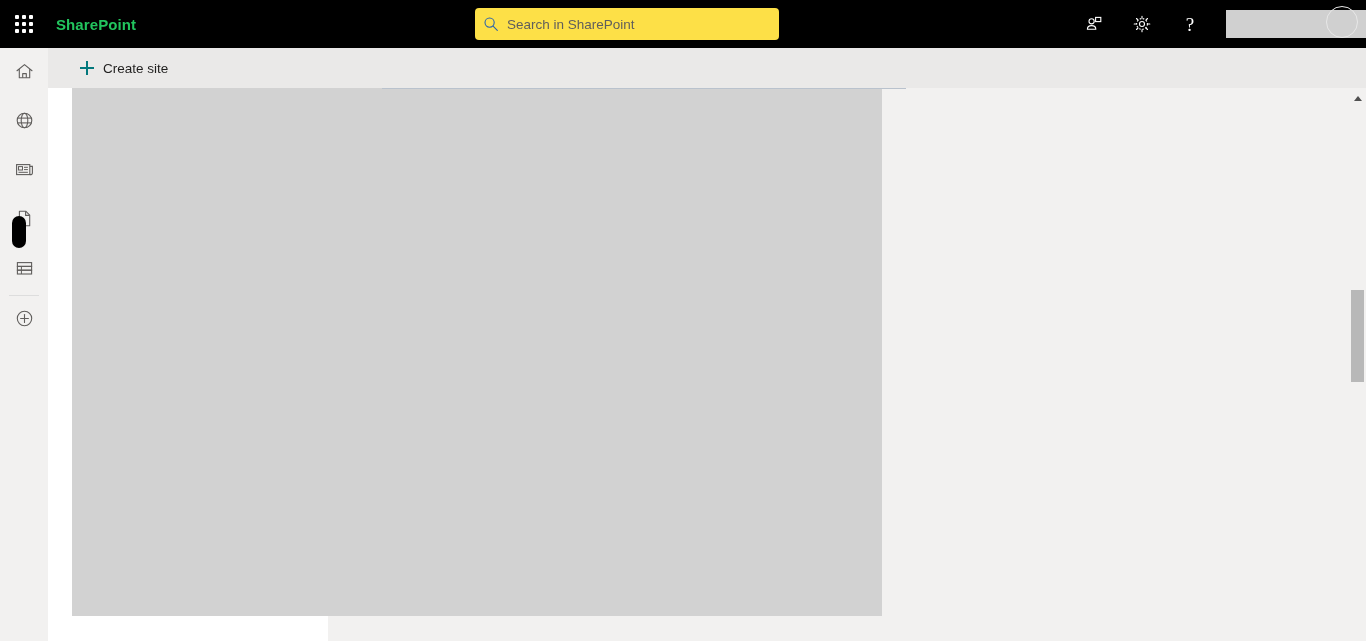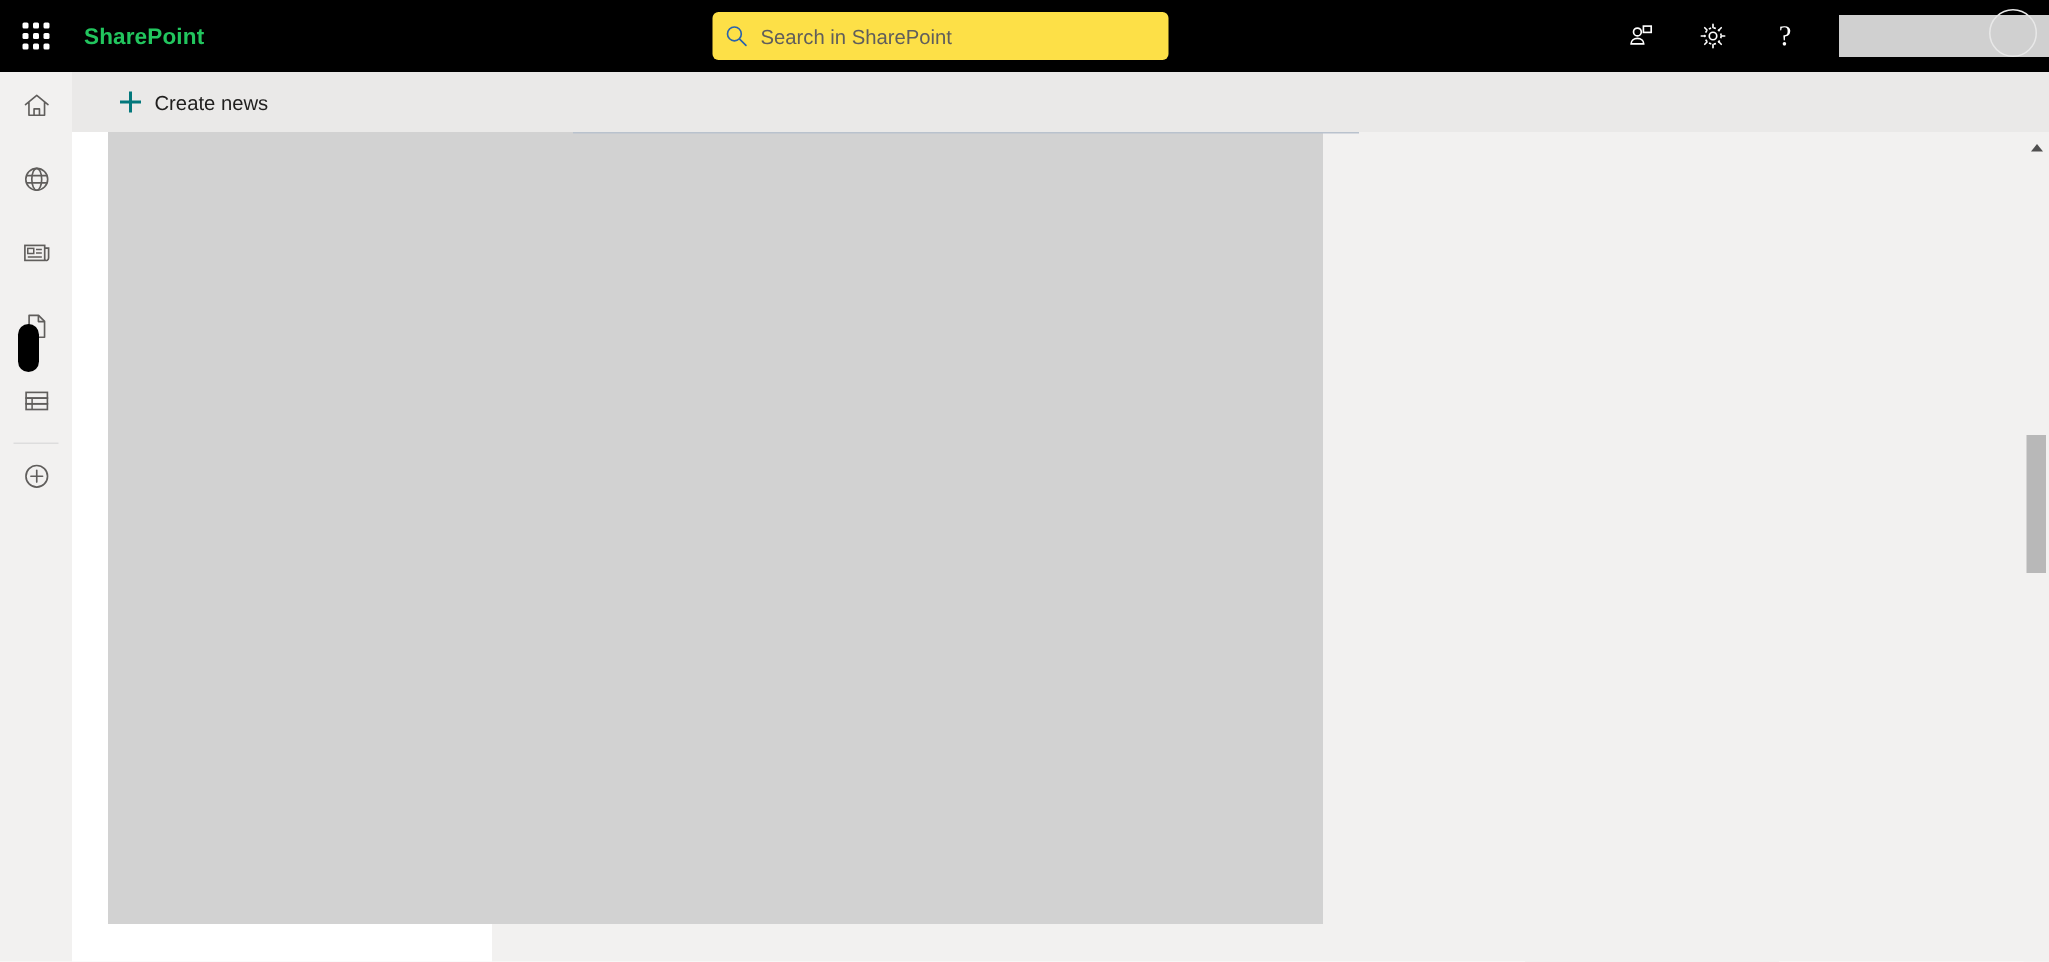--- a/index.html
+++ b/index.html
@@ -309,21 +309,21 @@
       <div id="avatar"></div>
     </div>
 
   </div>
 </div>
 
 <div id="command-bar">
 
   <div class="command-item">
     <span class="command-plus"></span>
-    <span>Create news</span>
+    <span>Create site</span>
   </div>
 
 
 </div>
 
 <div id="left-rail">
 
   <div class="rail-item" style="top:5px">
     <span>
       <svg width="21" height="21" viewBox="0 0 21 21" fill="none">

